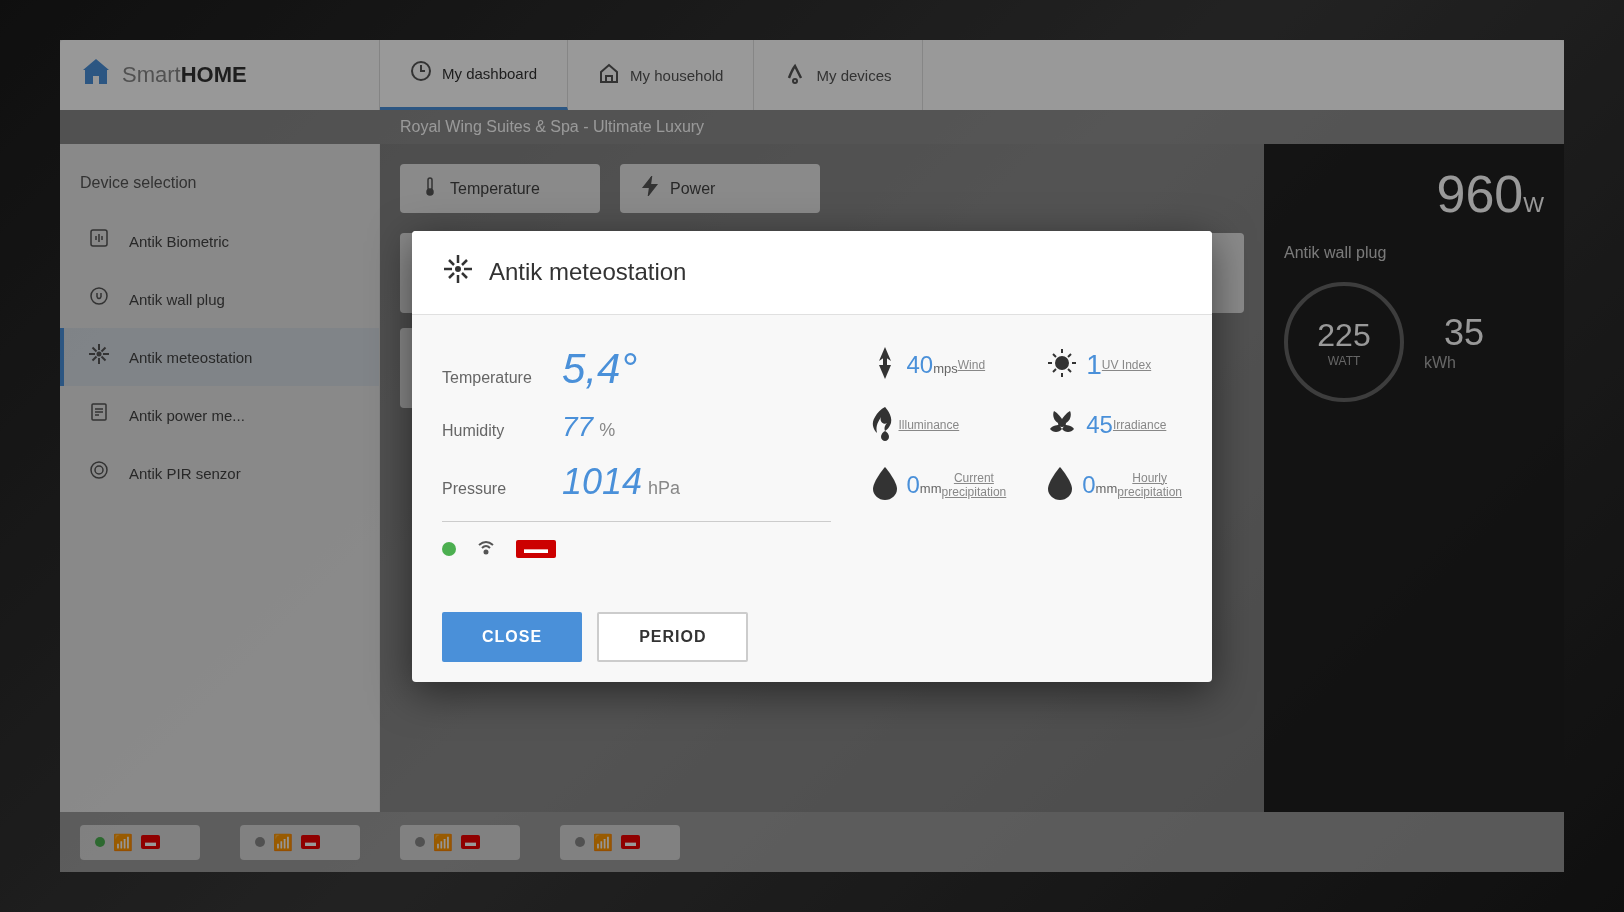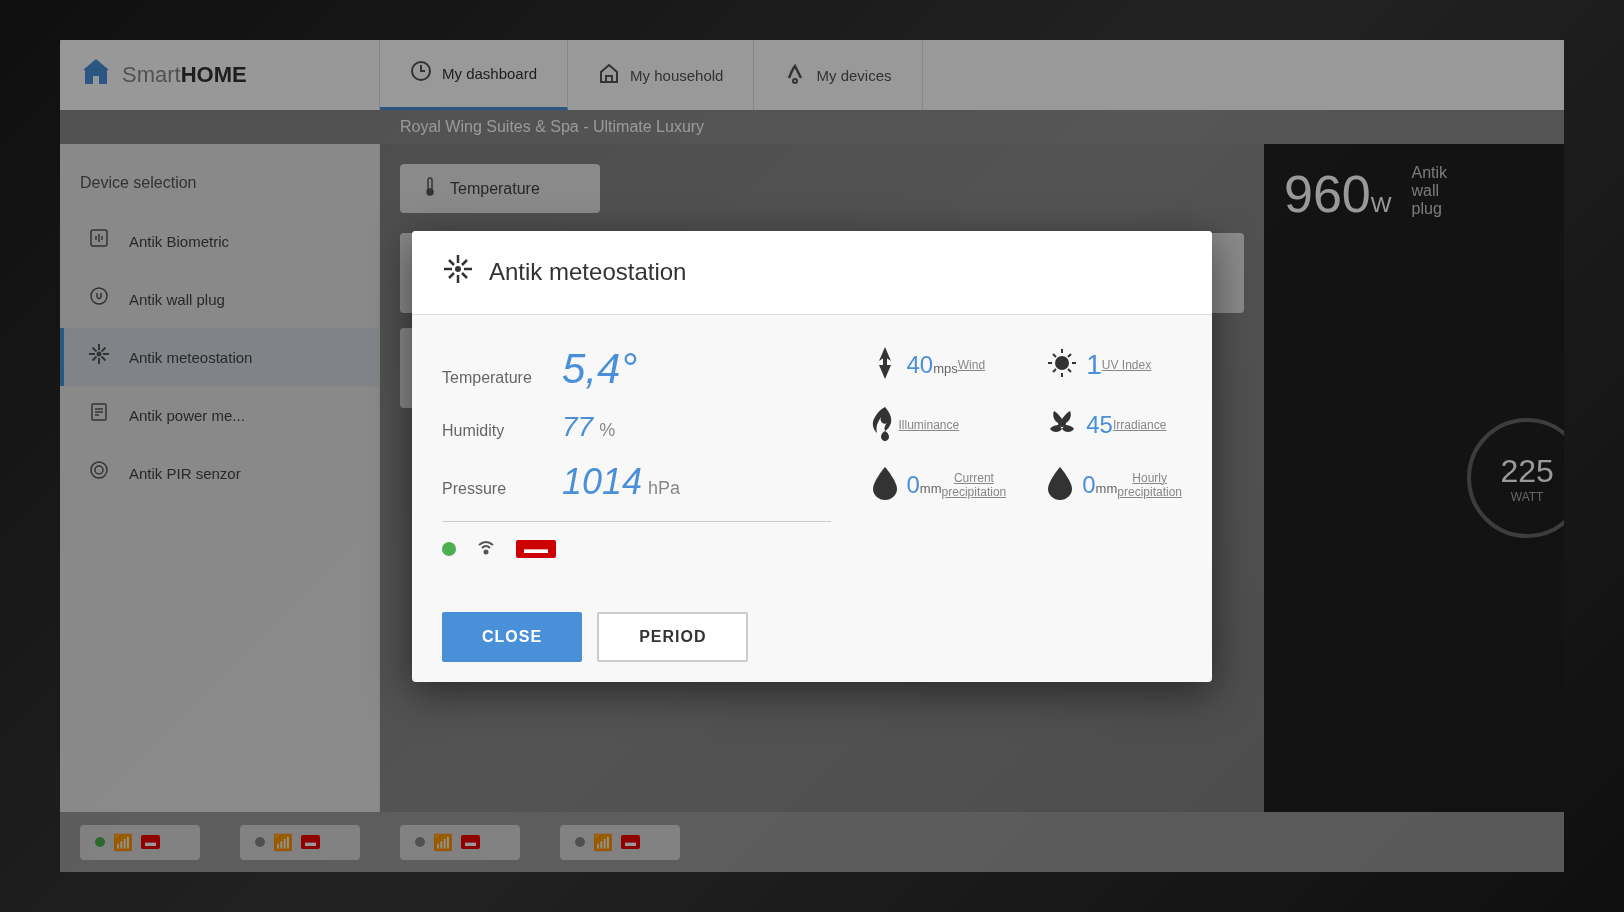--- a/index.html
+++ b/index.html
@@ -178,20 +178,21 @@
       font-size: 18px;
       color: #555;
     }
 
     
     .right-panel {
       width: 300px;
       background: rgba(30,30,30,0.85);
       padding: 20px;
       display: flex;
+      flex-direction: column;
       gap: 20px;
     }
 
     .power-display {
       text-align: right;
       color: #fff;
       font-size: 52px;
       font-weight: 300;
     }
 
@@ -588,20 +589,28 @@
     <div class="main-content">
       <div class="section-headers">
         <div class="section-header">
           <span class="section-header-icon">
             <svg width="20" height="20" viewBox="0 0 20 20" fill="none" stroke="#555" stroke-width="1.5">
               <rect x="8" y="2" width="4" height="12" rx="2"></rect>
               <circle cx="10" cy="16" r="3" fill="#555"></circle>
             </svg>
           </span>
           <span>Temperature</span>
+        </div>
+        <div class="section-header">
+          <span class="section-header-icon">
+            <svg width="20" height="20" viewBox="0 0 20 20" fill="none" stroke="#555" stroke-width="2">
+              <polygon points="11,2 4,11 10,11 9,18 16,9 10,9" fill="#555"></polygon>
+            </svg>
+          </span>
+          <span>Power</span>
         </div>
       </div>
 
       <div class="dashboard-grid">
         <div class="dashboard-card">
           <span class="card-value">3</span>
           <span style="font-size:18px;color:#555">≡</span>
         </div>
         <div class="dashboard-card">
           <span class="card-value">6</span>

